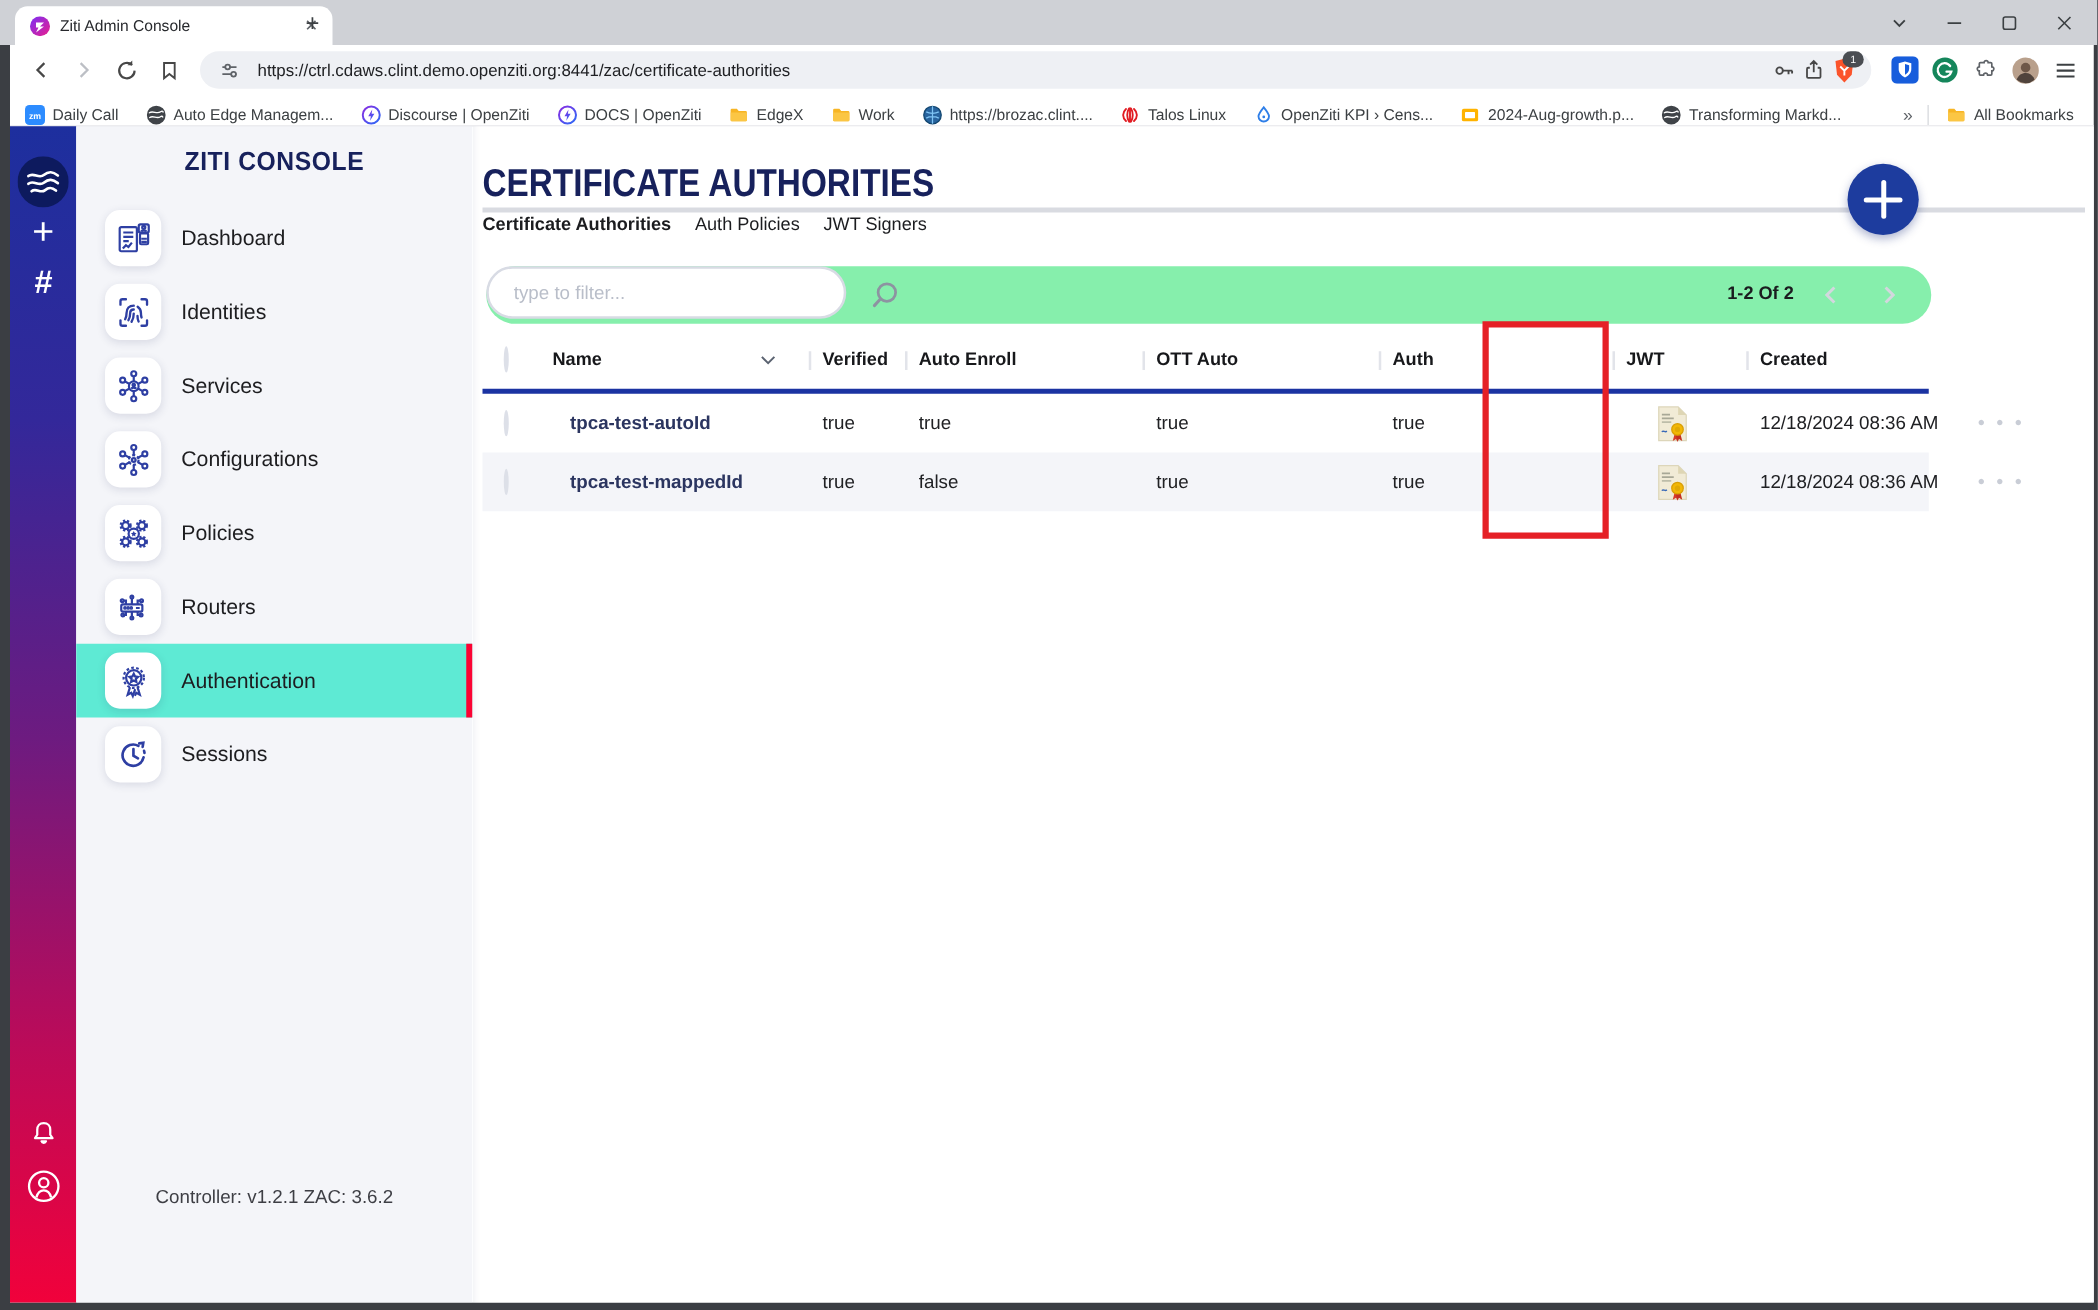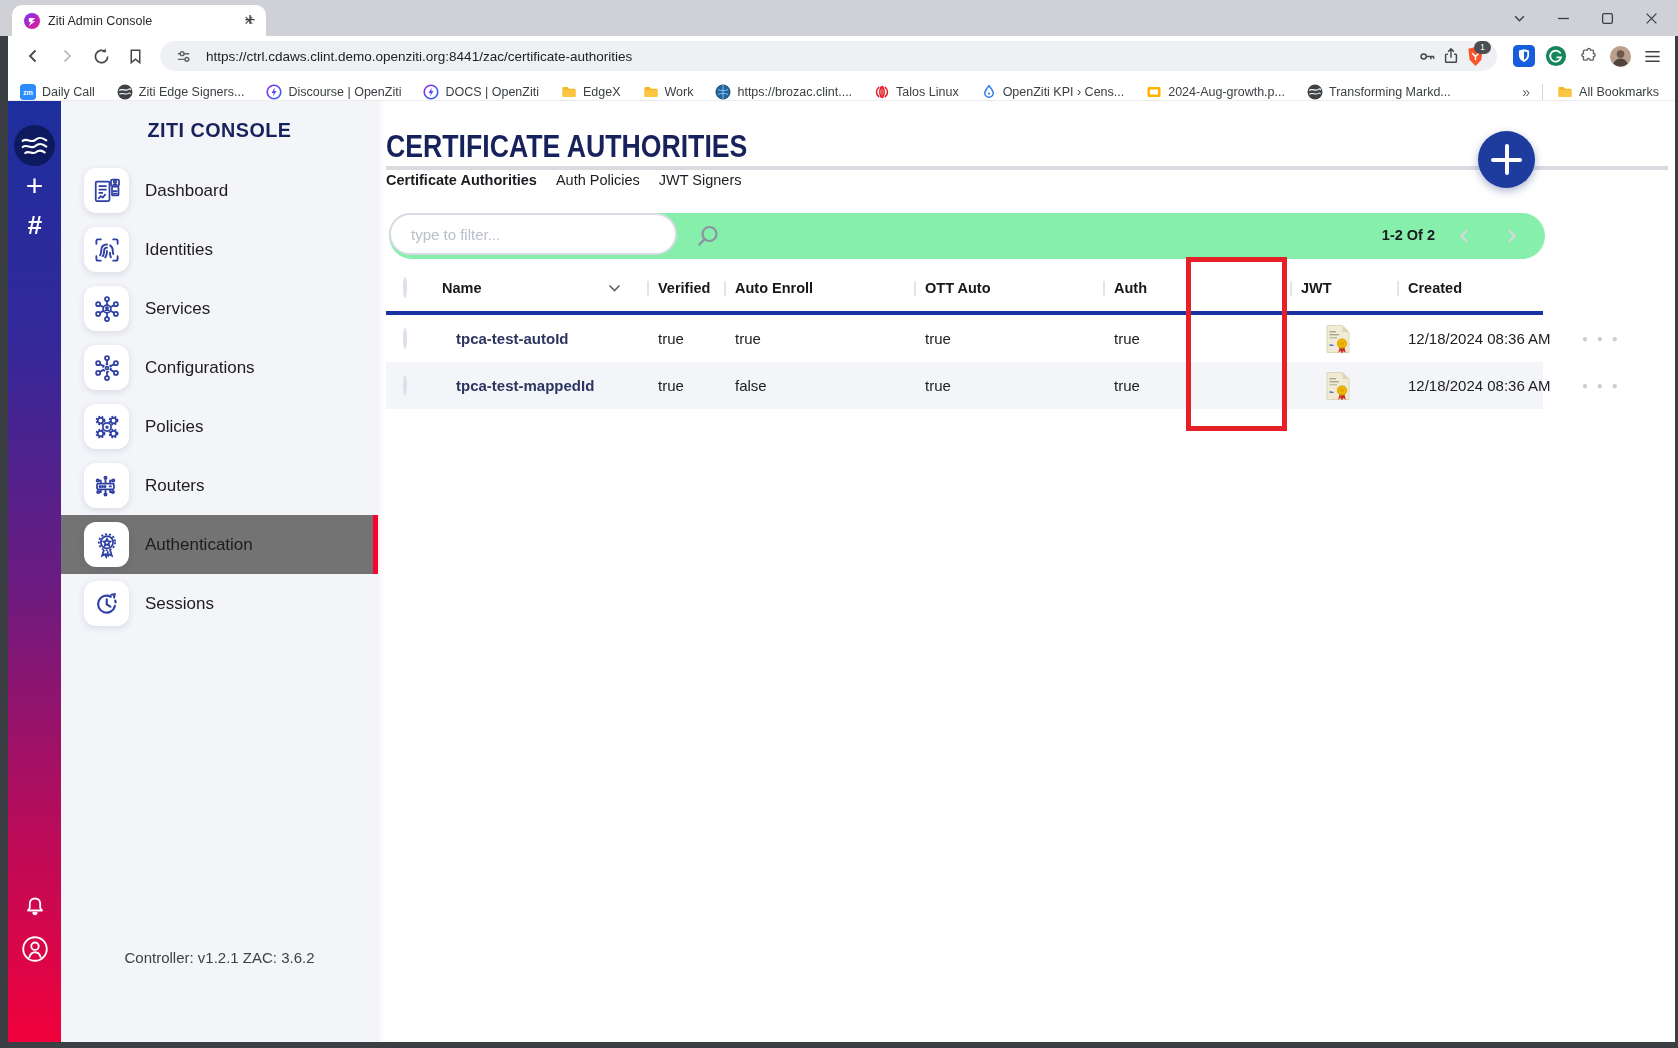--- a/index.html
+++ b/index.html
@@ -31,21 +31,21 @@
   .rail-logo{position:absolute;left:6px;top:24px;width:41px;height:41px;}
   .rail-glyph{position:absolute;left:0;width:53px;text-align:center;color:#fff;}
   #rail-plus{top:68px;font-size:30px;font-weight:400;line-height:34px;}
   #rail-hash{top:108px;font-size:26px;font-weight:700;line-height:32px;font-style:italic;}
   #rail-bell{position:absolute;left:15px;top:793px;width:24px;height:24px;}
   #rail-profile{position:absolute;left:13px;top:834px;width:28px;height:28px;}
   #sidebar{position:absolute;left:53px;top:0;width:317px;height:941px;background:#f4f5f9;}
   #sidebar-title{position:absolute;left:0;top:17px;width:100%;text-align:center;font-size:21px;font-weight:bold;color:#17215c;letter-spacing:.5px;transform:scaleX(.94);}
   #sidebar-menu{position:absolute;left:0;top:60px;width:317px;}
   .menu-item{position:relative;height:59px;display:flex;align-items:center;padding-left:23px;box-sizing:border-box;gap:16px;}
-  .menu-item.active{background:#737373;}
+  .menu-item.active{background:#5eead4;}
   .menu-item.active::after{content:"";position:absolute;right:0;top:0;bottom:0;width:5px;background:#fb0233;}
   .icon-card{width:45px;height:45px;background:#fff;border-radius:12px;box-shadow:0 2px 7px rgba(35,45,95,.13);display:flex;align-items:center;justify-content:center;flex:0 0 auto;}
   .menu-label{font-size:17px;color:#1d1d20;}
   #sidebar-footer{position:absolute;left:0;bottom:76px;width:100%;text-align:center;font-size:15px;color:#3e3f45;margin-top:12px;}
   #main{position:absolute;left:370px;top:0;right:0;bottom:0;background:#fff;box-shadow:inset 7px 0 7px -7px rgba(20,30,80,.10);}
   #page-title{position:absolute;left:8px;top:28px;font-size:31px;font-weight:bold;color:#17215c;letter-spacing:0;transform:scaleX(.86);transform-origin:0 50%;white-space:nowrap;}
   #title-divider{position:absolute;left:8px;top:65px;width:1282px;height:4px;background:#d9dbe1;}
   #add-btn{position:absolute;left:1100px;top:30px;width:57px;height:57px;border-radius:50%;background:#1d3c9e;box-shadow:0 3px 8px rgba(20,40,120,.35);}
   #add-btn::before{content:"";position:absolute;left:13px;top:26.5px;width:31px;height:4px;background:#fff;border-radius:2px;}
   #add-btn::after{content:"";position:absolute;left:26.5px;top:13px;width:4px;height:31px;background:#fff;border-radius:2px;}
@@ -229,21 +229,21 @@
         <span class="bm">
           <span class="bm-ic">
             <svg width="16" height="16" viewBox="0 0 16 16">
               <circle cx="8" cy="8" r="7.5" fill="#3f4348"></circle>
               <g stroke="#fff" stroke-width="1.1" fill="none" stroke-linecap="round">
                 <path d="M2.5 6.2c3-2 6 1.5 9-.8 1-.8 1.8-.7 2 .2"></path>
                 <path d="M2.8 10c3-2 5.5 1.5 8.5-.6 .8-.6 1.6-.5 1.9.2"></path>
               </g>
             </svg>
           </span>
-          <span>Ziti Edge Signers...</span>
+          <span>Auto Edge Managem...</span>
         </span>
         <span class="bm">
           <span class="bm-ic">
             <svg width="16" height="16" viewBox="0 0 16 16">
               <defs>
                 <linearGradient id="oz" x1="0" y1="0" x2="1" y2="1">
                   <stop offset="0" stop-color="#8a2be2"></stop>
                   <stop offset="1" stop-color="#2b6bf7"></stop>
                 </linearGradient>
               </defs>

